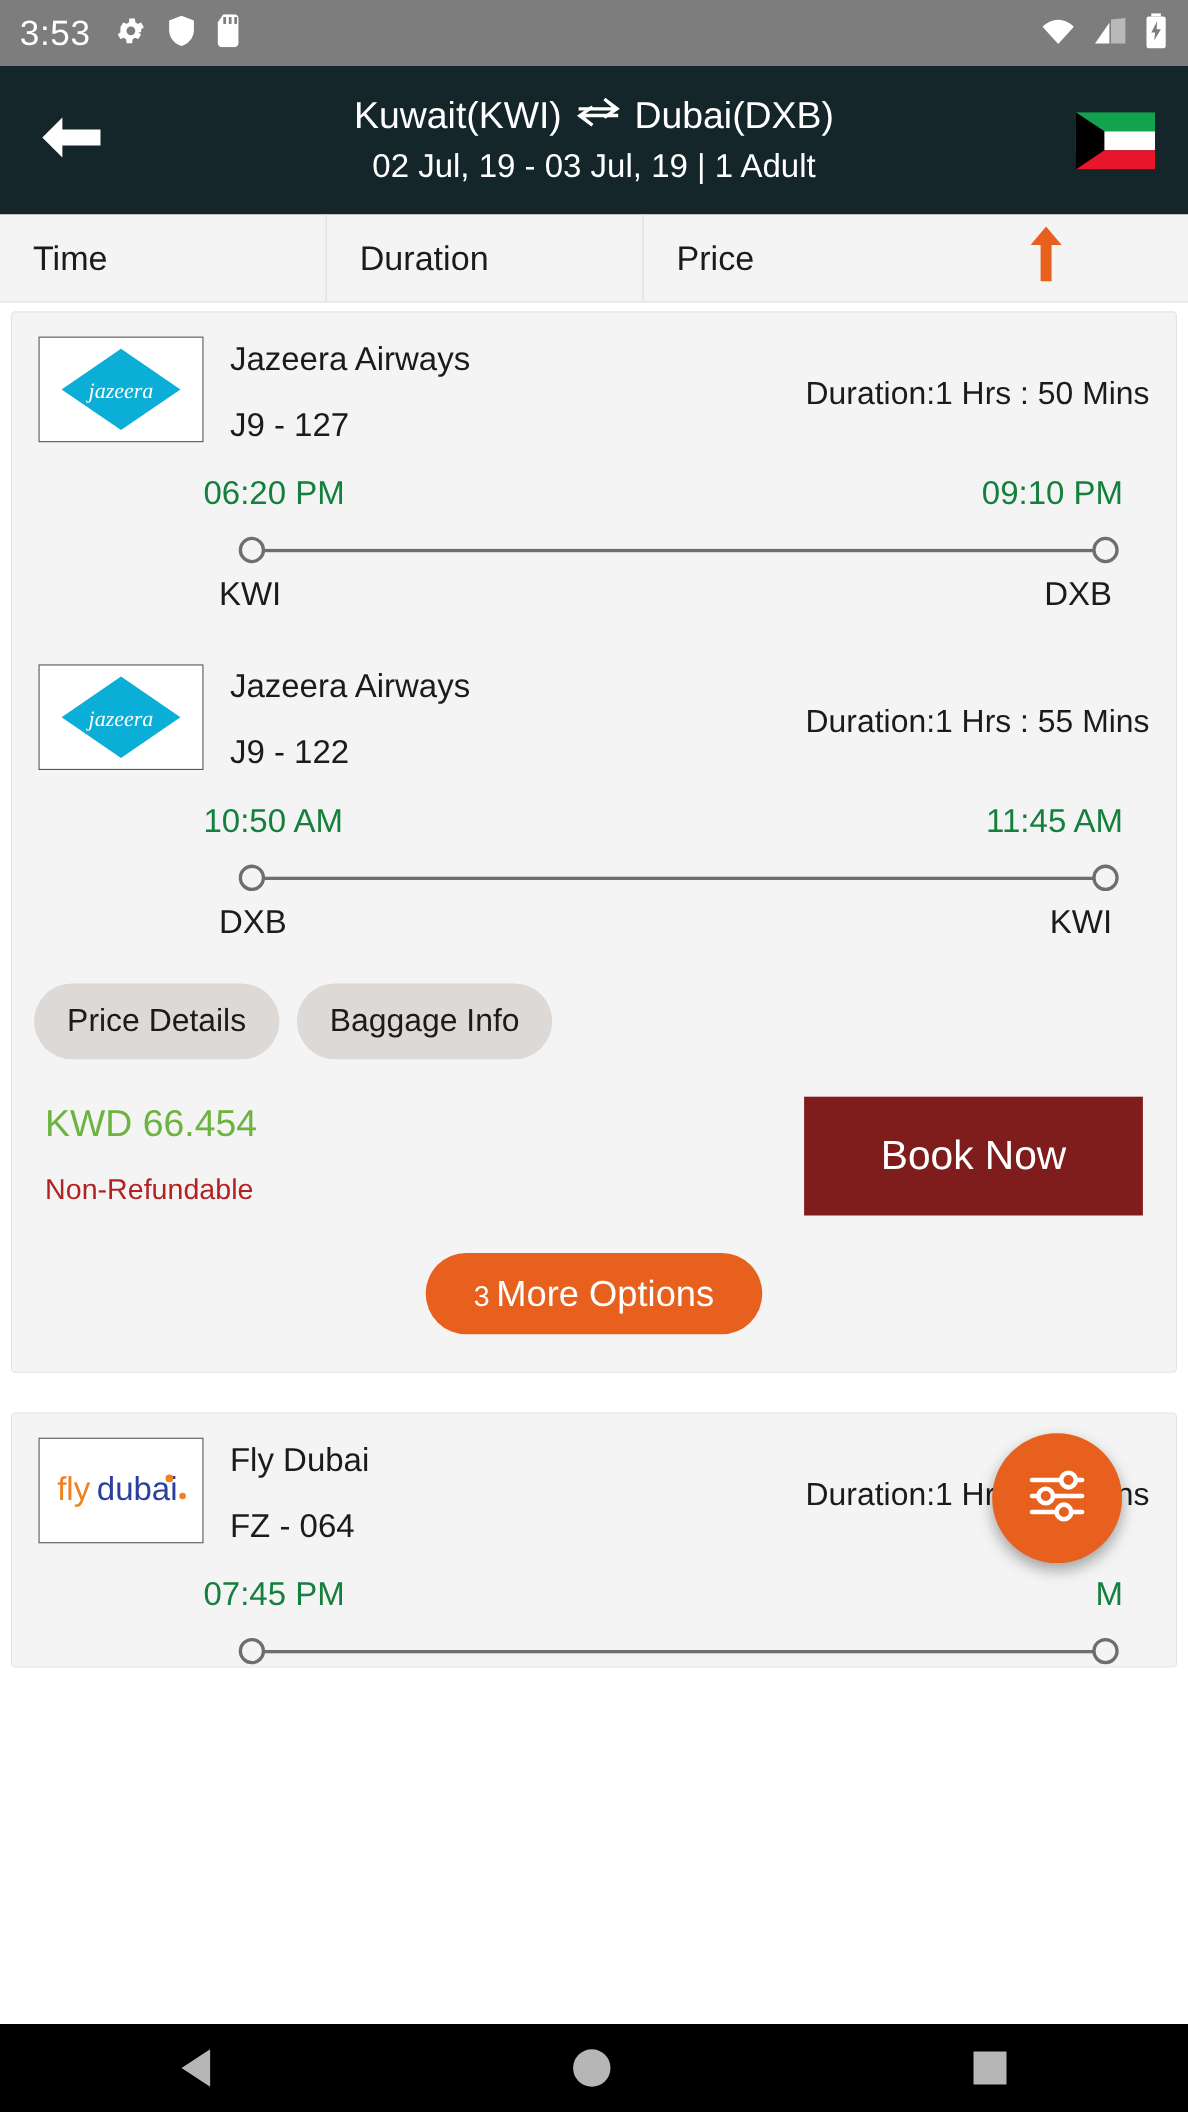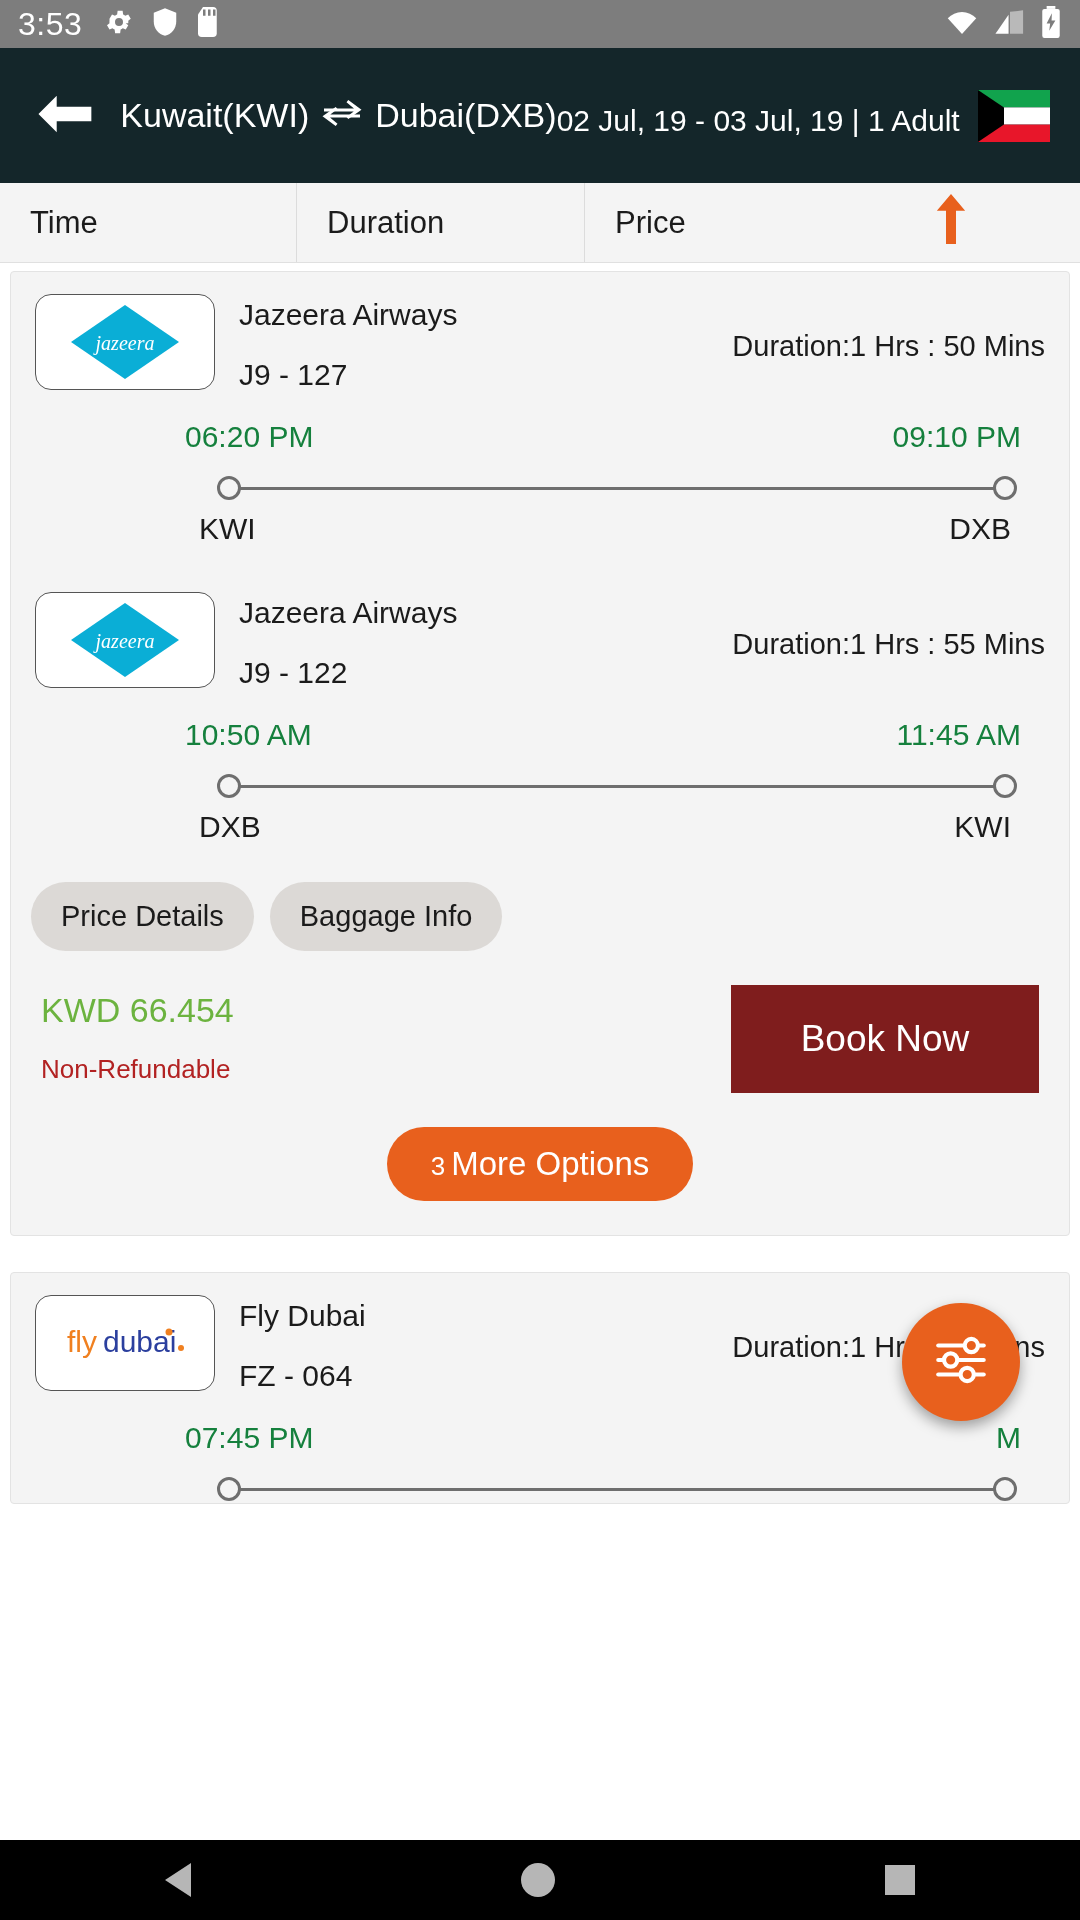--- a/index.html
+++ b/index.html
@@ -6,40 +6,40 @@
   html,body { width:1080px; height:1920px; }
   body {
     font-family:"Liberation Sans", sans-serif;
     background:#ffffff;
     overflow:hidden;
     position:relative;
   }
 
   
   .statusbar{
-    height:48px; background:#7d7d7d; display:flex; align-items:center;
+    height:60px; background:#7d7d7d; display:flex; align-items:center;
     padding:0 18px; color:#fff;
   }
   .sb-time{ font-size:32px; letter-spacing:.5px; margin-right:22px; }
   .sb-icons-left{ display:flex; align-items:center; gap:18px; }
   .sb-spacer{ flex:1; }
   .sb-icons-right{ display:flex; align-items:center; gap:14px; }
 
   
   .header{
     height:135px; background:#14262a; position:relative;
     display:flex; align-items:center;
   }
   .back-btn{
     width:96px; display:flex; align-items:center; justify-content:center;
     margin-left:16px;
   }
   .header-center{
     position:absolute; left:0; right:0; top:0; bottom:0;
-    display:flex; flex-direction:row; align-items:center; justify-content:center;
+    display:flex; flex-direction:column; align-items:center; justify-content:center;
     pointer-events:none;
   }
   .header-title{ color:#ffffff; font-size:34px; display:flex; align-items:center; gap:12px; }
   .header-sub{ color:#ffffff; font-size:30px; margin-top:10px; }
   .flag{
     position:absolute; right:30px; top:50%; transform:translateY(-50%);
     width:72px; height:52px; overflow:hidden;
   }
 
   
@@ -64,22 +64,22 @@
     height:1920px;
   }
   .card{
     background:#f4f4f4; border:1px solid #e3e3e3; border-radius:4px;
     margin-bottom:14px; padding:0 0 0 0;
   }
 
   .leg{ padding:22px 24px 0 24px; }
   .leg-top{ display:flex; align-items:flex-start; }
   .logo-box{
-    width:180px; height:96px; background:#ffffff; border:1px solid #555;
-    border-radius:16px; display:flex; align-items:center; justify-content:center;
+    width:150px; height:96px; background:#ffffff; border:1px solid #555;
+    border-radius:0; display:flex; align-items:center; justify-content:center;
     flex:none;
   }
   .airline-meta{ margin-left:24px; padding-top:4px; }
   .airline-name{ font-size:30px; color:#1b1b1b; }
   .flight-no{ font-size:30px; color:#1b1b1b; margin-top:26px; }
   .leg-duration{
     margin-left:auto; font-size:29px; color:#1b1b1b; padding-top:36px;
     white-space:nowrap;
   }
 

